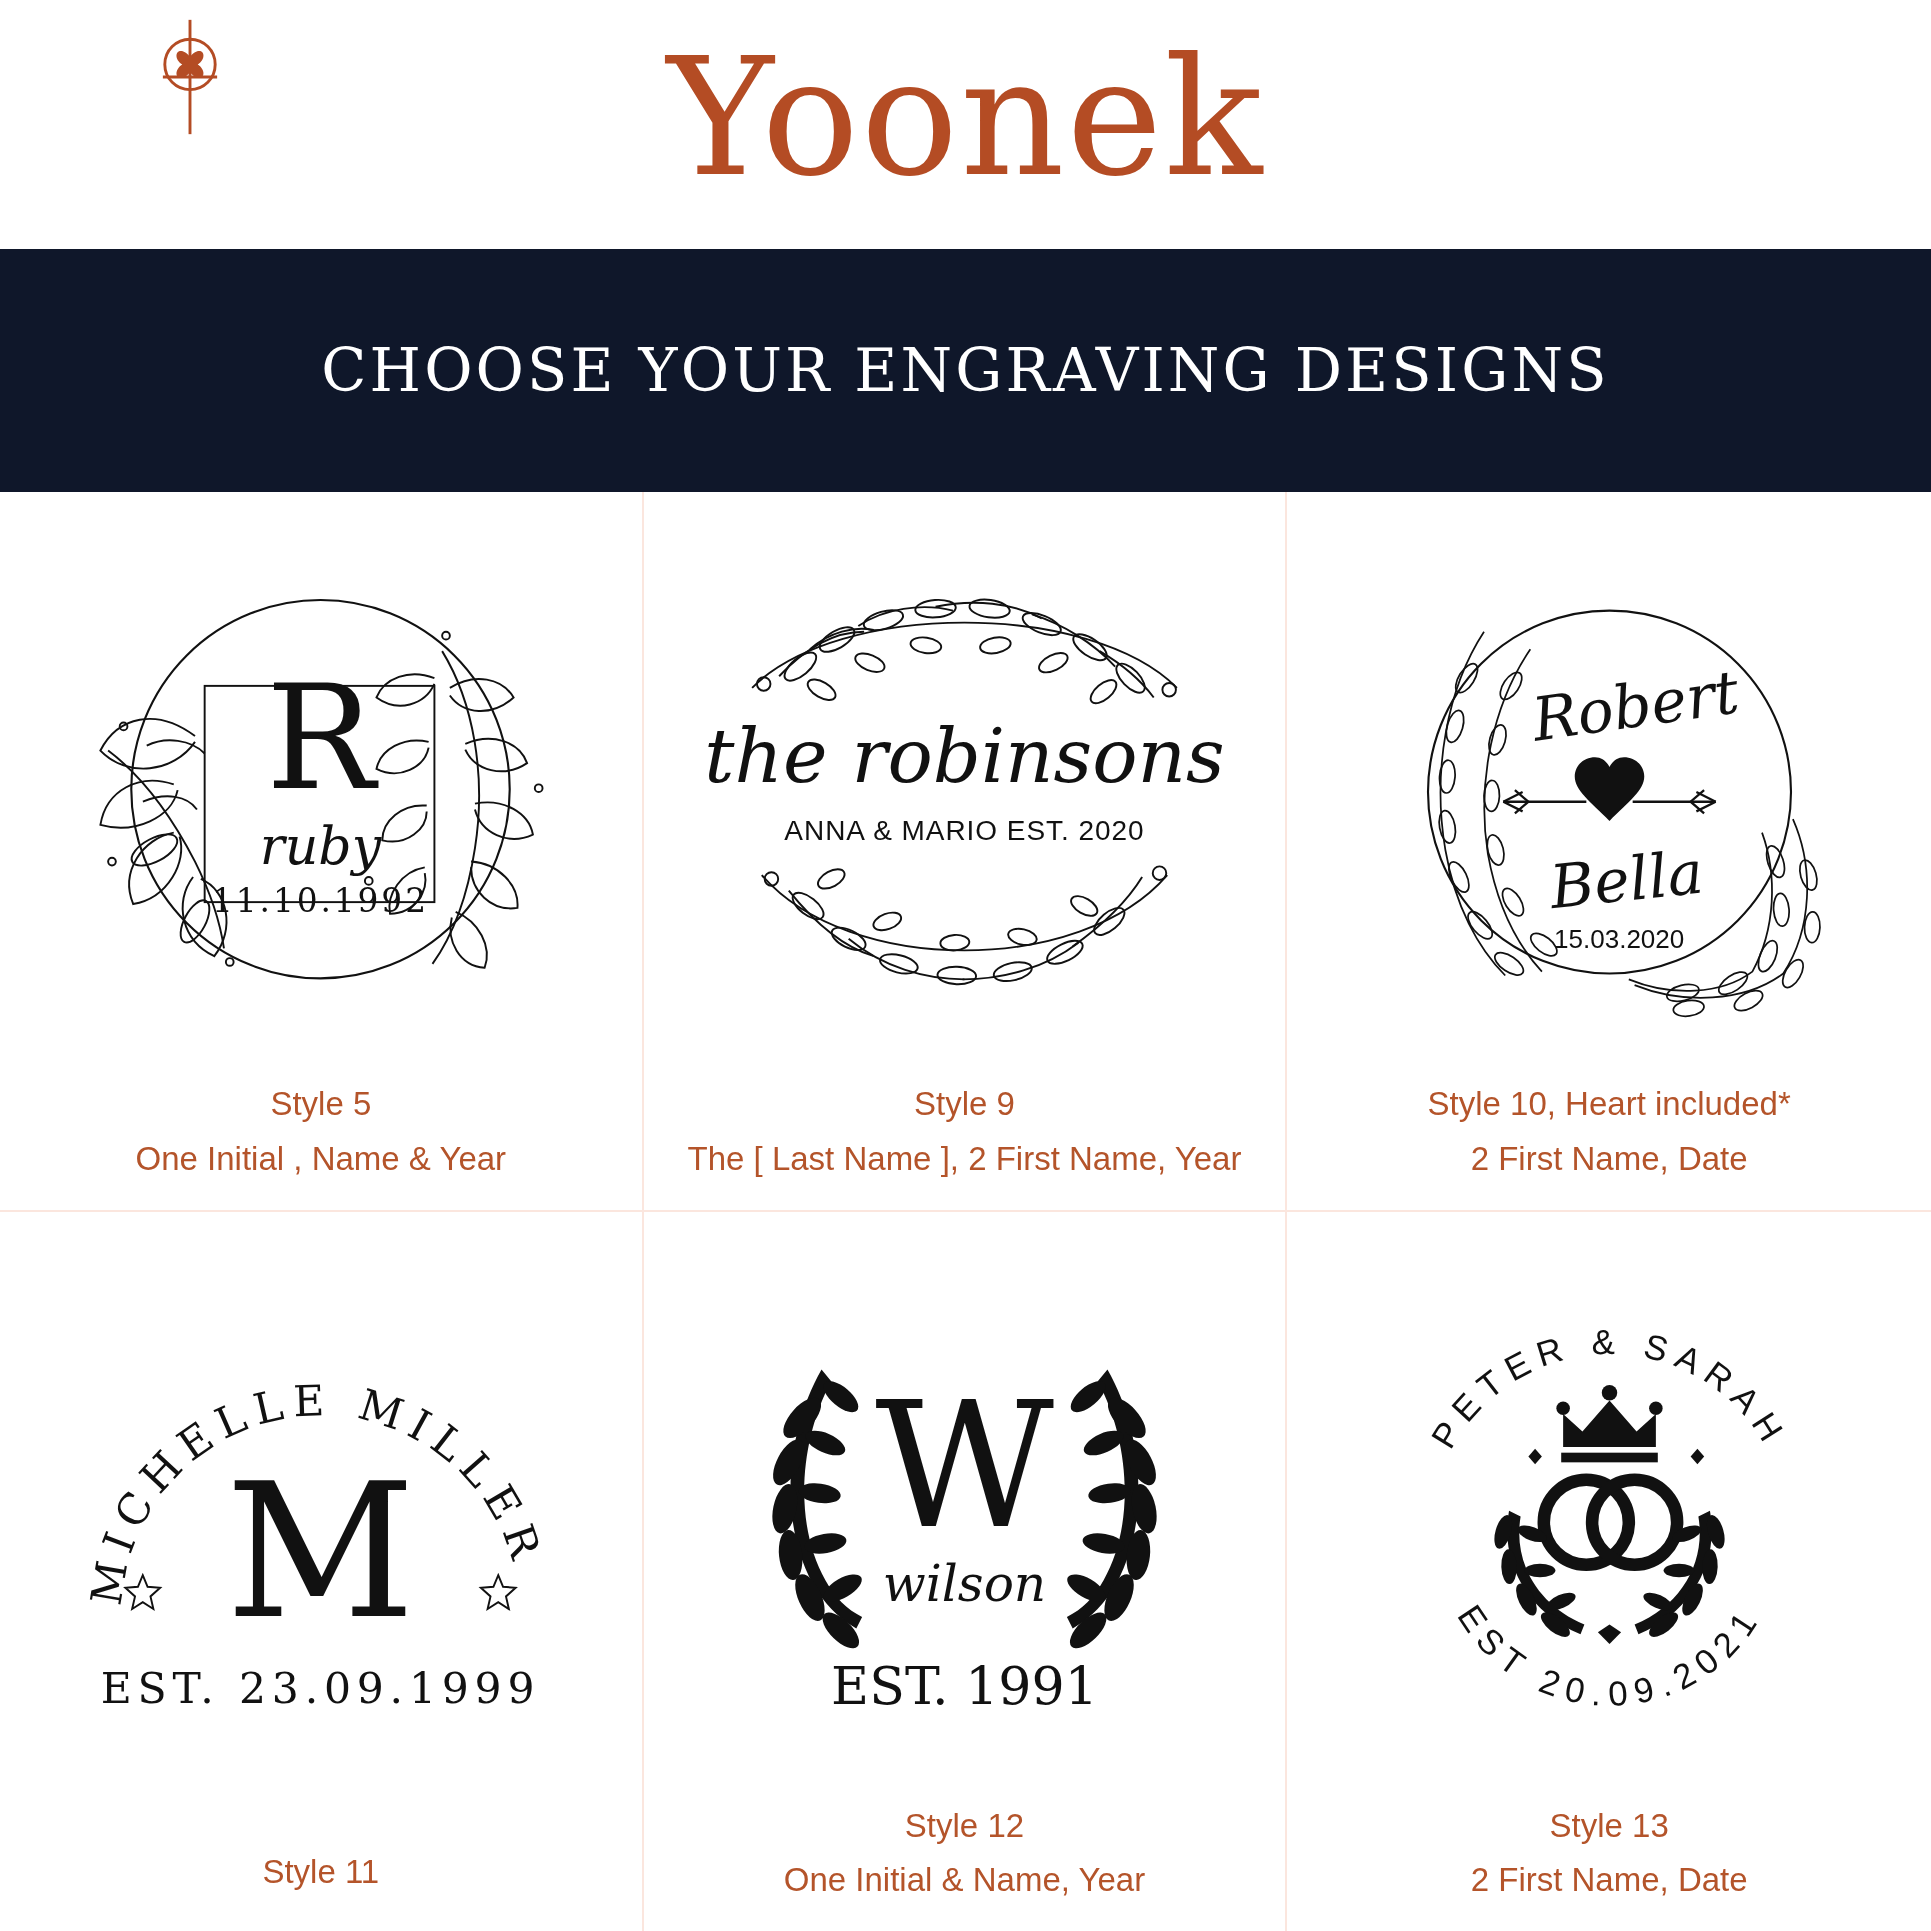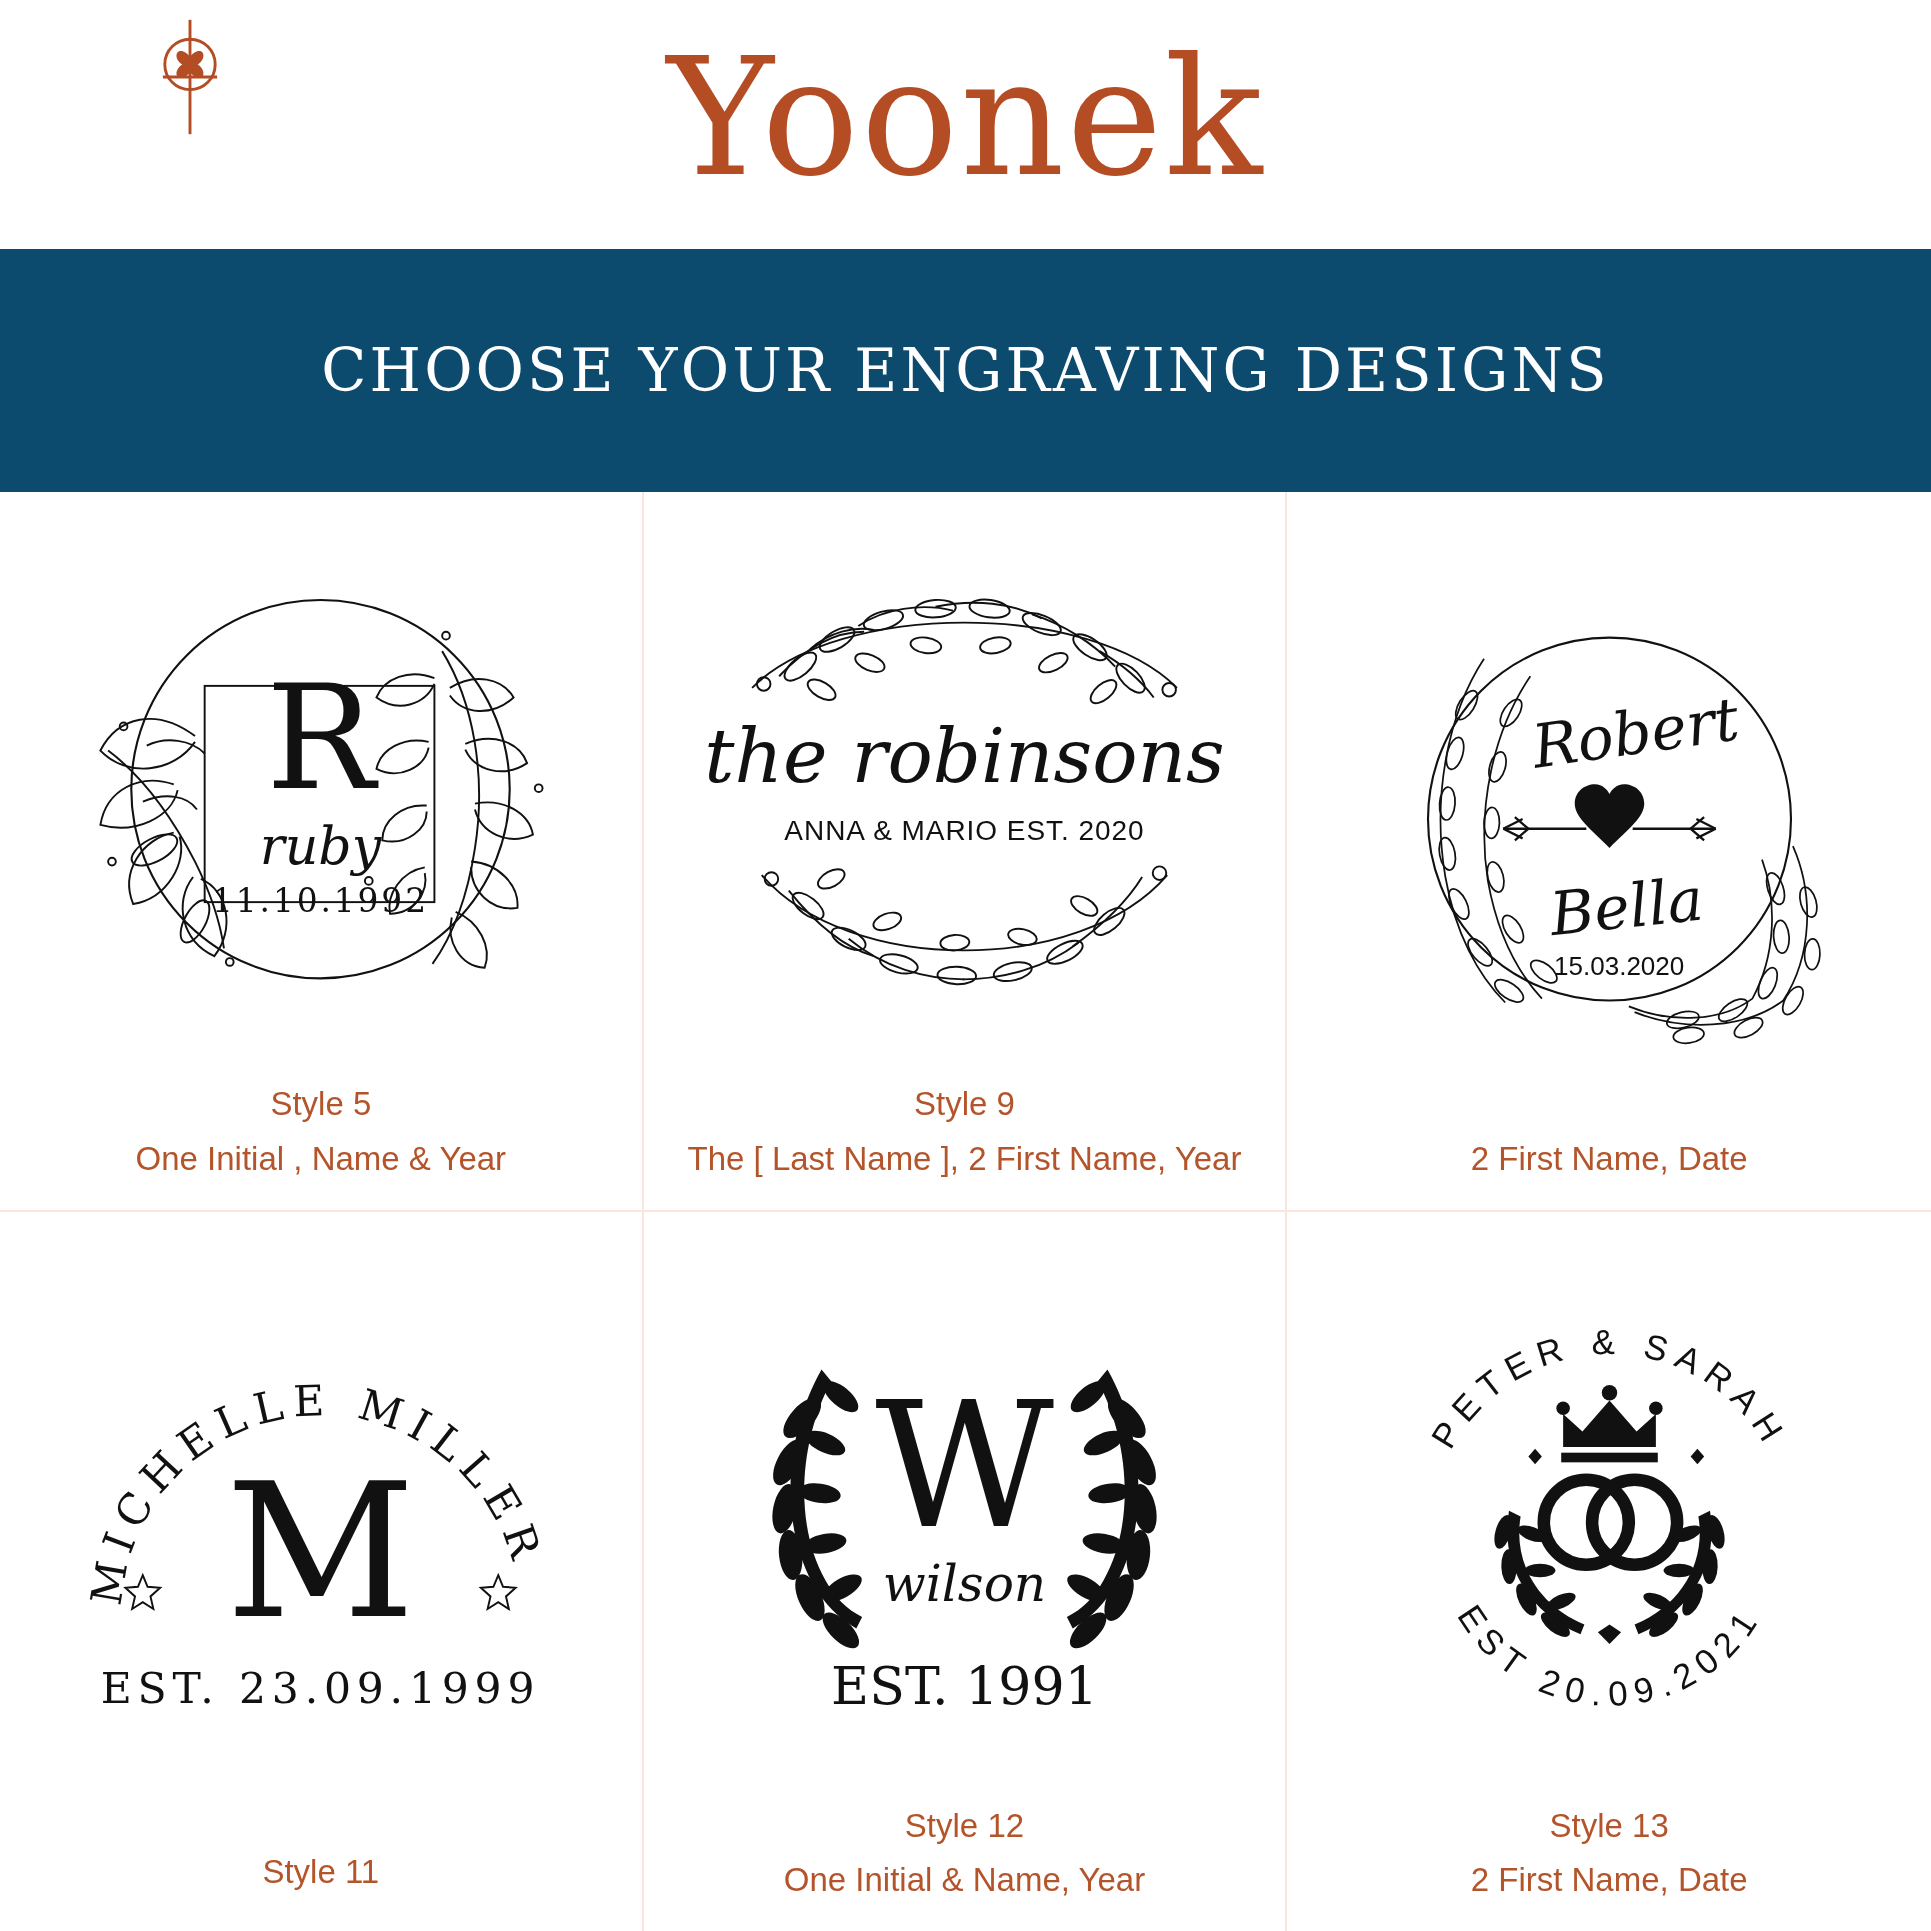--- a/index.html
+++ b/index.html
@@ -43,21 +43,21 @@
   .brand-mark {
     position: absolute;
     left: 159px;
     top: 13.5px;
     width: 62px;
     height: 126px;
   }
 
   
   .band {
-    background: #0c4a6e;
+    background: #0f172a;
     height: 243px;
     display: flex;
     flex-direction: column;
     align-items: center;
     justify-content: center;
     gap: 13.5px;
   }
   .band-title {
     font-family: "DejaVu Serif", serif;
     color: #ffffff;
@@ -308,20 +308,21 @@
             <path d="M182 256 L196 268 L182 280" fill="none"></path>
             <path d="M378 256 L364 268 L378 280" fill="none"></path>
           </g>
           <path d="M280 288 C260 268, 244 256, 244 242 C244 230, 254 222, 265 222 C273 222, 278 228, 280 232 C282 228, 287 222, 295 222 C306 222, 316 230, 316 242 C316 256, 300 268, 280 288 Z" fill="#111"></path>
           <text x="310" y="190" text-anchor="middle" font-family="DejaVu Serif, serif" font-style="italic" font-size="62" fill="#111" transform="rotate(-8 310 190)">Robert</text>
           <text x="300" y="370" text-anchor="middle" font-family="DejaVu Serif, serif" font-style="italic" font-size="62" fill="#111" transform="rotate(-6 300 370)">Bella</text>
           <text x="290" y="420" text-anchor="middle" font-family="Liberation Sans, sans-serif" font-size="27" fill="#111">15.03.2020</text>
         </svg>
       </div>
       <div class="caption">
+        <span class="cap-line1">Style 10, Heart included*</span>
         <span class="cap-line2">2 First Name, Date</span>
       </div>
     </div>
 
     <div class="cell">
       <div class="art">
         <svg width="541" height="483" viewBox="0 0 560 500">
           <defs>
             <path id="arc11" d="M76 300 A206 206 0 0 1 484 300" fill="none"></path>
           </defs>

